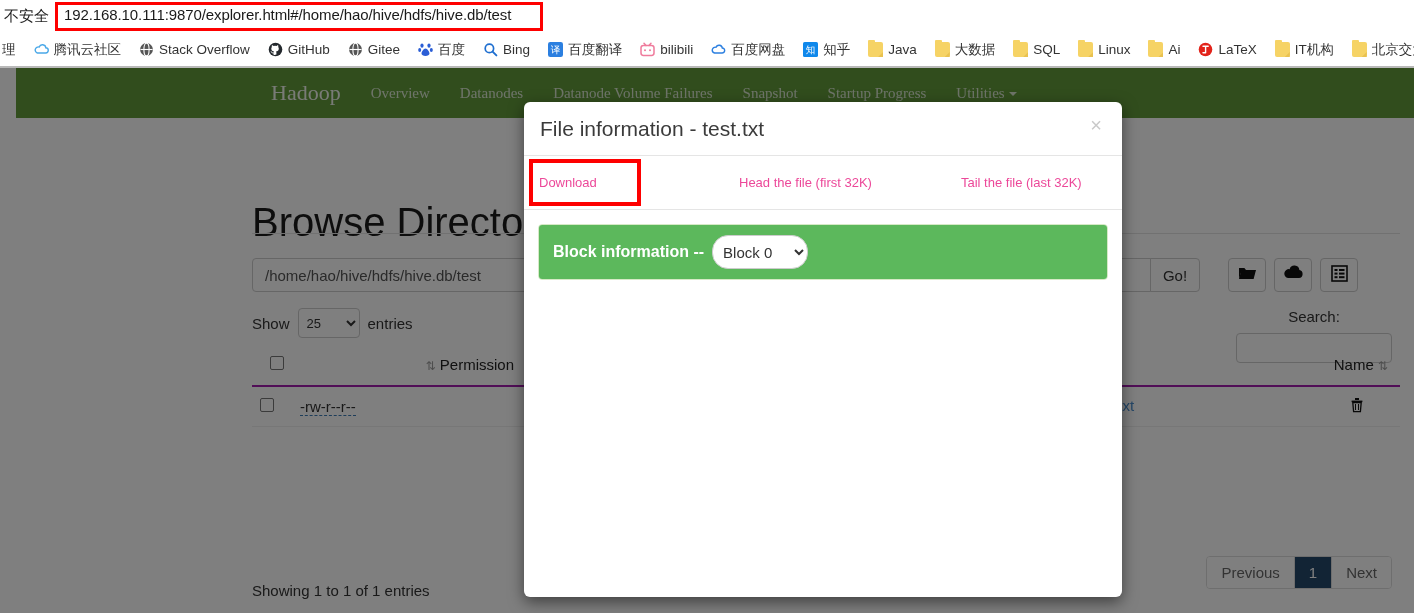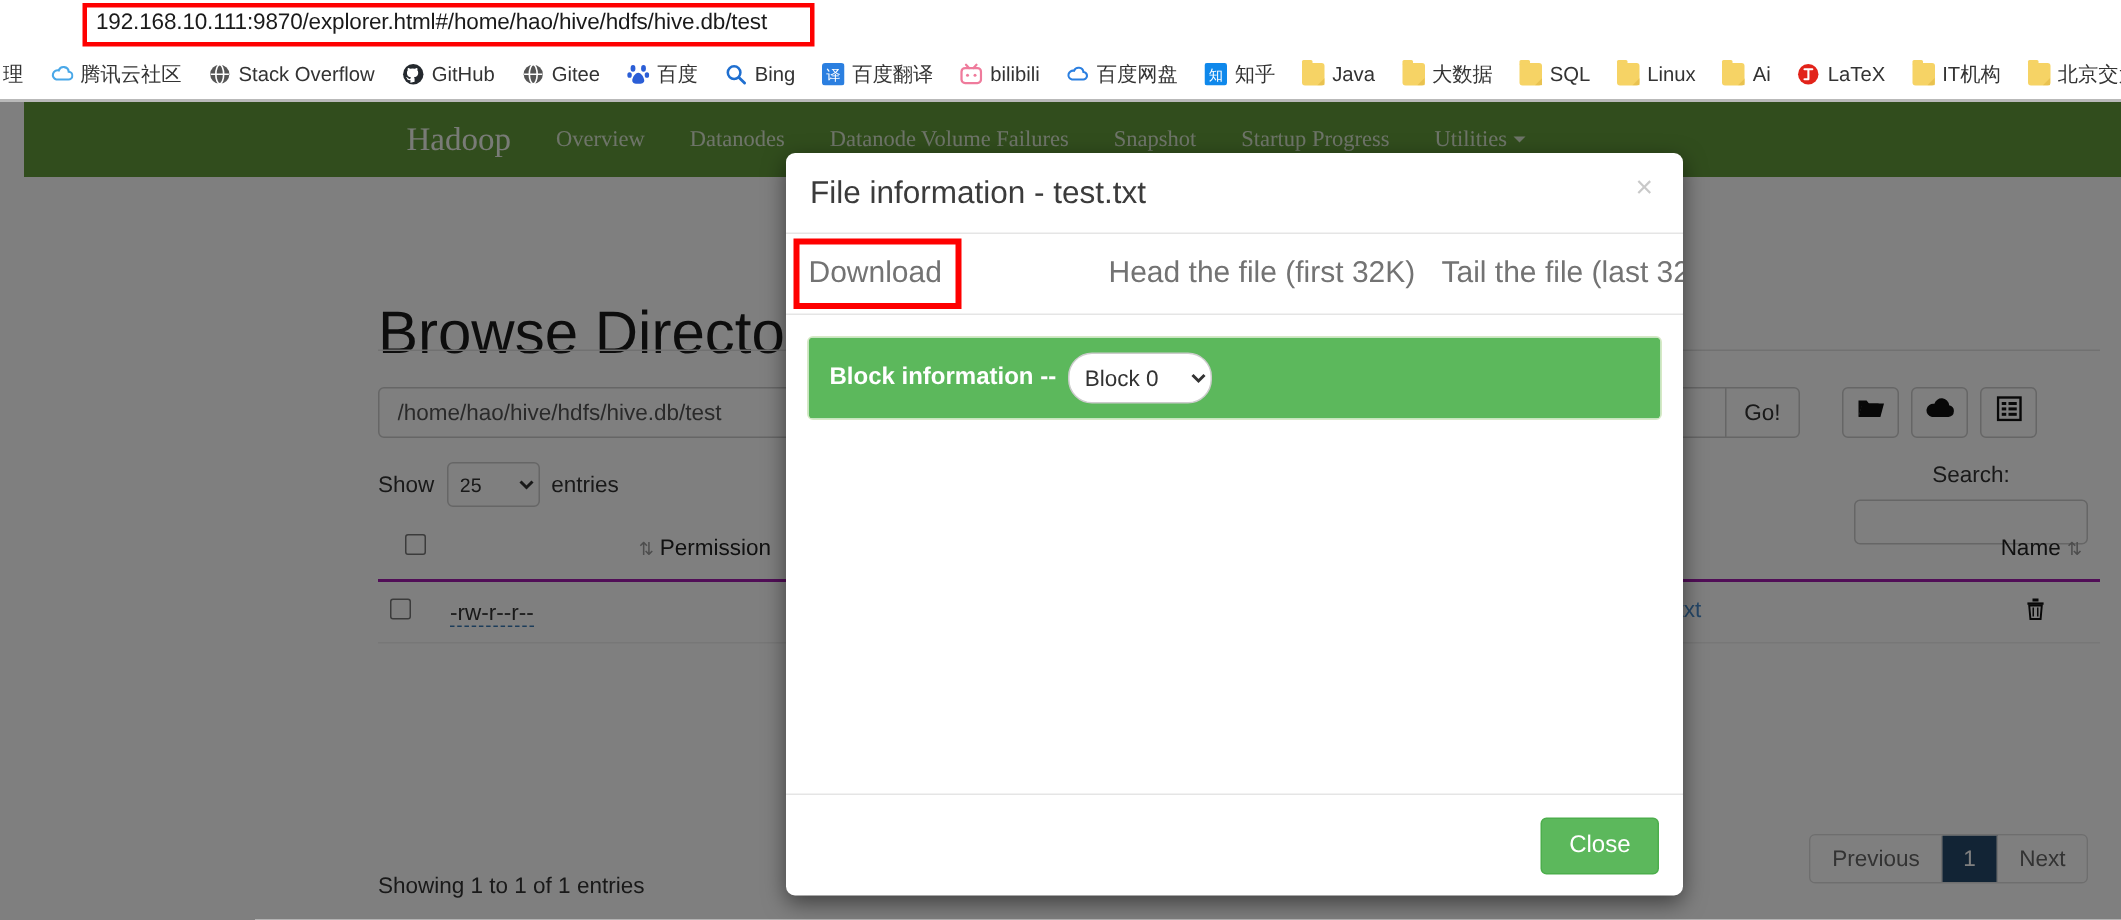--- a/index.html
+++ b/index.html
@@ -210,21 +210,21 @@
   #modal-close {
     position: absolute; right: 14px; top: 12px;
     font-size: 20px; color: #c9c9c9; cursor: pointer; line-height: 1;
     background: none; border: none; font-family: "Liberation Sans", sans-serif;
   }
   #modal-actions {
     position: relative; height: 54px; border-bottom: 1px solid #e5e5e5;
     display: flex; align-items: center;
   }
   .act-link {
-    color: #737373; font-size: 20px; cursor: pointer; white-space: nowrap;
+    color: #ec4899; font-size: 13px; cursor: pointer; white-space: nowrap;
   }
   #act-download { position: absolute; left: 15px; }
   #act-head { position: absolute; left: 215px; }
   #act-tail { position: absolute; left: 437px; }
   #download-highlight {
     position: absolute; left: 5px; top: 3px; width: 112px; height: 47px;
     border: 4px solid #fe0000; pointer-events: none;
   }
 
   #modal-body { padding: 14px; }
@@ -255,20 +255,24 @@
     background: #5cb85c; border: 1px solid #4cae4c; border-radius: 4px;
     color: #ffffff; font-size: 16px; padding: 9px 18px; cursor: pointer;
     font-family: "Liberation Sans", sans-serif;
   }
 </style>
 </head>
 <body>
 
 <div id="browser-chrome">
 
+  <div id="omnibox-row">
+    <span id="security-label">不安全</span>
+    <span id="omnibox-divider"></span>
+  </div>
   <div id="url-text">192.168.10.111:9870/explorer.html#/home/hao/hive/hdfs/hive.db/test</div>
   <div id="url-highlight"></div>
 
   <div id="bookmarks-bar">
       <div class="bm">
         <span class="bm-label">理</span>
       </div>
       <div class="bm">
         <span class="bm-ico"><svg width="15" height="15" viewBox="0 0 15 15">
             <path d="M3.5 11h8a2.6 2.6 0 0 0 .3-5.2A3.4 3.4 0 0 0 5.2 5 2.9 2.9 0 0 0 3.5 11z" fill="none" stroke="#4aa8e8" stroke-width="1.4"></path>
@@ -524,16 +528,13 @@
 
   <div id="modal-body">
     <div id="block-panel">
       <div id="block-panel-head">
         <span id="block-panel-head-label">Block information --</span>
         <select id="block-select"><option value="Block 0">Block 0</option></select>
       </div>
     </div>
   </div>
 
-  <div id="modal-footer">
-    <button id="close-button">Close</button>
-  </div>
 </div>
 
 </body></html>

